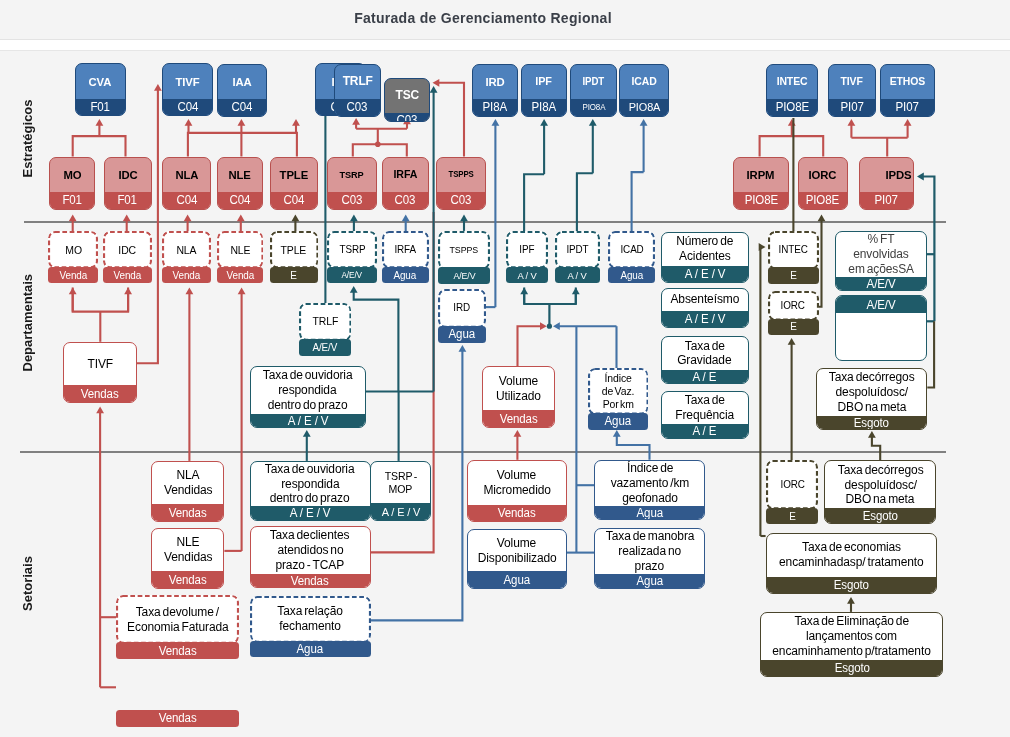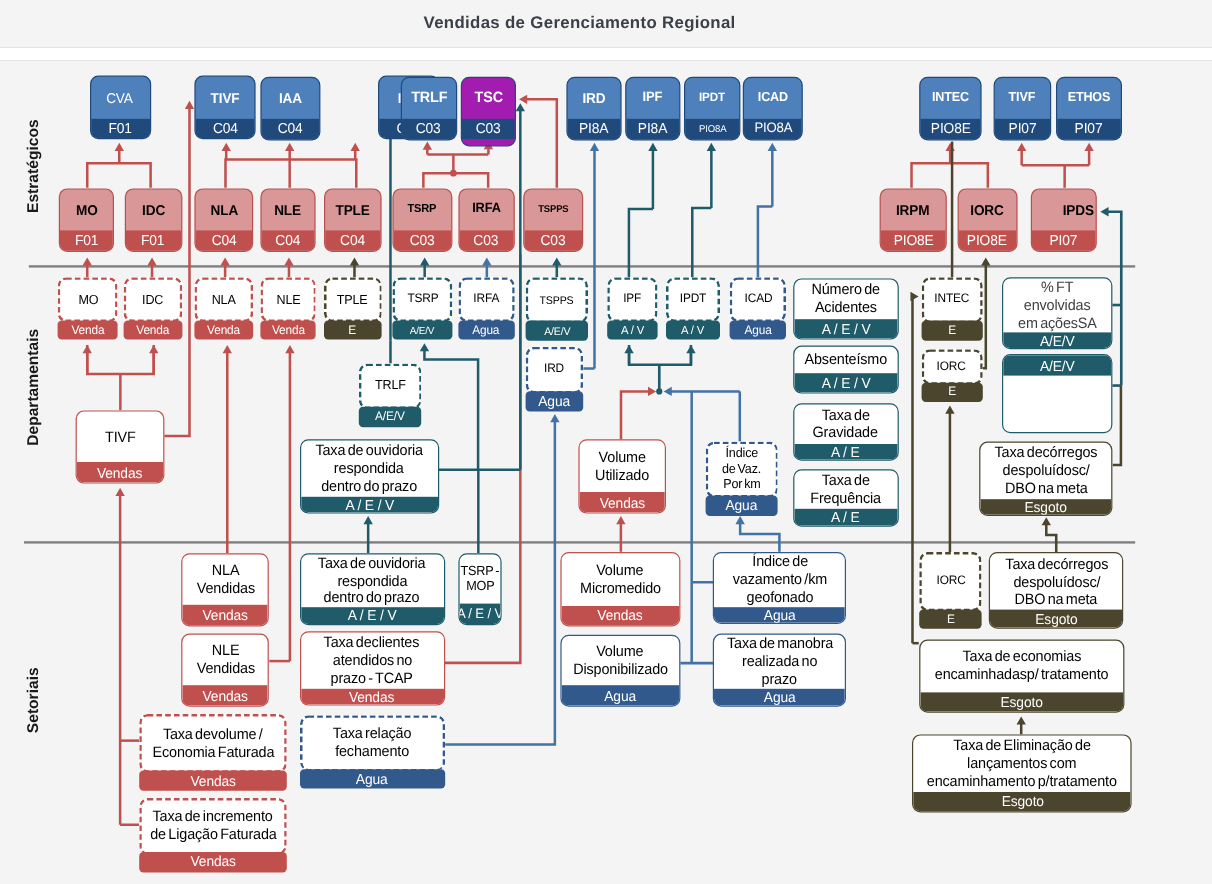--- a/index.html
+++ b/index.html
@@ -19,21 +19,21 @@
   .node .body.dash{position:relative;}
   .node .ft{box-sizing:border-box;display:flex;align-items:center;justify-content:center;color:#ffffff;}
   .node .ft span{display:inline-block;transform:scaleX(0.96);letter-spacing:-0.12px;white-space:nowrap;}
   .node .ln{display:block;line-height:1.19;white-space:nowrap;letter-spacing:-0.12px;word-spacing:-1.3px;transform:scaleX(0.96);}
 </style>
 </head>
 <body>
 
 <div id="page">
 <div id="header">
-      <div id="header-title">Vendidas de Gerenciamento Regional</div>
+      <div id="header-title">Faturada de Gerenciamento Regional</div>
     </div>
 <div id="whiteband"></div>
 <div id="canvas"></div>
 <div class="band-label" style="left:19.5px;top:102.9px;height:74.5px;font-size:13px;">Estratégicos</div>
 <div class="band-label" style="left:19.5px;top:277px;height:94.5px;font-size:13px;">Departamentais</div>
 <div class="band-label" style="left:19.5px;top:558.6px;height:52px;font-size:13px;">Setoriais</div>
 <div class="hdiv" style="left:23.8px;top:221px;width:922px;"></div>
 <div class="hdiv" style="left:19.8px;top:450.5px;width:926px;"></div>
 <svg class="wires" viewBox="0 0 1010 737">
 <path d="M 72.7 231.4 L 72.7 219.8" stroke="#C0504E" stroke-width="2.1" fill="none"></path>
@@ -157,21 +157,21 @@
 <path d="M 934.4 254.2 L 927.0 254.2" stroke="#1F5B69" stroke-width="2.2" fill="none"></path>
 <path d="M 934.4 321.3 L 927.0 321.3" stroke="#1F5B69" stroke-width="2.2" fill="none"></path>
 <path d="M 934.1 321.3 L 934.1 387.5 L 927.3 387.5" stroke="#4A452C" stroke-width="2.1" fill="none"></path>
 <path d="M 880.2 460.4 L 880.2 445.8 L 871.9 445.8 L 871.9 436.3" stroke="#4A452C" stroke-width="2.1" fill="none"></path>
       <polygon points="871.9,431.0 875.8,437.8 868.0,437.8" fill="#4A452C"></polygon>
 <circle cx="549.4" cy="326.2" r="2.6" fill="#1F5B69"></circle>
 <circle cx="377.8" cy="144.3" r="2.8" fill="#C0504E"></circle>
 </svg>
 <div class="node" style="left:74.5px;top:63.4px;width:51.0px;height:53.1px;">
       <div class="shell" style="position:absolute;left:0;top:0;width:51.0px;height:53.1px;border:1.9px solid #1F4A7B;border-radius:7px;overflow:hidden;background:#4E81BC;">
-        <div class="body" style="height:34.6px;color:#ffffff;font-size:11.8px;font-weight:normal;">
+        <div class="body" style="height:34.6px;color:#ffffff;font-size:11.8px;font-weight:bold;">
           <span class="ln">CVA</span>
         </div>
         <div class="ft" style="height:16.6px;background:#1F4A7B;color:#ffffff;font-size:12.0px;">
           <span>F01</span>
         </div>
       </div>
     </div>
 <div class="node" style="left:162.0px;top:63.4px;width:51.0px;height:53.1px;">
       <div class="shell" style="position:absolute;left:0;top:0;width:51.0px;height:53.1px;border:1.9px solid #1F4A7B;border-radius:7px;overflow:hidden;background:#4E81BC;">
         <div class="body" style="height:34.6px;color:#ffffff;font-size:11.8px;font-weight:bold;">
@@ -206,21 +206,21 @@
       <div class="shell" style="position:absolute;left:0;top:0;width:47.0px;height:53.0px;border:1.9px solid #1F4A7B;border-radius:7px;overflow:hidden;background:#4E81BC;">
         <div class="body" style="height:34.5px;color:#ffffff;font-size:12.5px;font-weight:bold;">
           <span class="ln">TRLF</span>
         </div>
         <div class="ft" style="height:16.6px;background:#1F4A7B;color:#ffffff;font-size:12.0px;">
           <span>C03</span>
         </div>
       </div>
     </div>
 <div class="node" style="left:384.0px;top:63.5px;width:46.0px;height:53.0px;">
-      <div class="shell" style="position:absolute;left:0;top:0;width:46.0px;height:58px;border:1.9px solid #1F4A7B;border-radius:7px;overflow:hidden;background:#a21caf;">
+      <div class="shell" style="position:absolute;left:0;top:14px;width:46.0px;height:44px;border:1.9px solid #1F4A7B;border-radius:7px;overflow:hidden;background:#737373;">
         <div class="body" style="height:34.5px;color:#ffffff;font-size:12.5px;font-weight:bold;">
           <span class="ln">TSC</span>
         </div>
         <div class="ft" style="height:16.6px;background:#1F4A7B;color:#ffffff;font-size:12.0px;">
           <span>C03</span>
         </div>
       </div>
     </div>
 <div class="node" style="left:471.5px;top:63.5px;width:46.5px;height:53.0px;">
       <div class="shell" style="position:absolute;left:0;top:0;width:46.5px;height:53.0px;border:1.9px solid #1F4A7B;border-radius:7px;overflow:hidden;background:#4E81BC;">
@@ -715,27 +715,20 @@
           <rect x="1.05" y="1.05" width="120.9" height="46.8" rx="6" ry="6" fill="none" stroke="#C0504E" stroke-width="2.1" stroke-dasharray="4.7 2.6"></rect>
         </svg>
         <span class="ln">Taxa devolume /</span>
         <span class="ln">Economia Faturada</span>
       </div>
       <div class="ft" style="position:absolute;left:0;right:0;bottom:0;height:16.6px;background:#C0504E;color:#ffffff;border-radius:3.5px;font-size:12.0px;">
         <span>Vendas</span>
       </div>
     </div>
 <div class="node" style="left:116.0px;top:664.5px;width:123.0px;height:62.0px;">
-      <div class="body dash" style="position:absolute;left:0;top:0;right:0;height:47.4px;background:#ffffff;color:#000000;border-radius:7px;font-size:12.5px;">
-        <svg class="dashsvg" width="123.0" height="47.4">
-          <rect x="1.05" y="1.05" width="120.9" height="45.3" rx="6" ry="6" fill="none" stroke="#C0504E" stroke-width="2.1" stroke-dasharray="4.7 2.6"></rect>
-        </svg>
-        <span class="ln">Taxa de incremento</span>
-        <span class="ln">de Ligação Faturada</span>
-      </div>
       <div class="ft" style="position:absolute;left:0;right:0;bottom:0;height:16.6px;background:#C0504E;color:#ffffff;border-radius:3.5px;font-size:12.0px;">
         <span>Vendas</span>
       </div>
     </div>
 <div class="node" style="left:249.5px;top:460.9px;width:121.0px;height:60.0px;">
       <div class="shell" style="position:absolute;left:0;top:0;width:121.0px;height:60.0px;border:1.9px solid #1F5B69;border-radius:7px;overflow:hidden;background:#ffffff;">
         <div class="body" style="height:44.3px;color:#000000;font-size:12.5px;">
           <span class="ln">Taxa de ouvidoria</span>
           <span class="ln">respondida</span>
           <span class="ln">dentro do prazo</span>
@@ -763,21 +756,21 @@
           <rect x="1.05" y="1.05" width="118.9" height="44.8" rx="6" ry="6" fill="none" stroke="#31598C" stroke-width="2.1" stroke-dasharray="4.7 2.6"></rect>
         </svg>
         <span class="ln">Taxa relação</span>
         <span class="ln">fechamento</span>
       </div>
       <div class="ft" style="position:absolute;left:0;right:0;bottom:0;height:16.6px;background:#31598C;color:#ffffff;border-radius:3.5px;font-size:12.0px;">
         <span>Agua</span>
       </div>
     </div>
 <div class="node" style="left:370.2px;top:460.9px;width:56.0px;height:60.0px;">
-      <div class="shell" style="position:absolute;left:12px;top:0;width:36px;height:60.0px;border:1.9px solid #1F5B69;border-radius:7px;overflow:hidden;background:#ffffff;">
+      <div class="shell" style="position:absolute;left:0;top:0;width:61px;height:60.0px;border:1.9px solid #1F5B69;border-radius:7px;overflow:hidden;background:#ffffff;">
         <div class="body" style="height:41.5px;color:#000000;font-size:11.0px;">
           <span class="ln">TSRP -</span>
           <span class="ln">MOP</span>
         </div>
         <div class="ft" style="height:16.6px;background:#1F5B69;color:#ffffff;font-size:11.4px;">
           <span>A / E / V</span>
         </div>
       </div>
     </div>
 <div class="node" style="left:466.9px;top:459.8px;width:100.0px;height:62.5px;">

